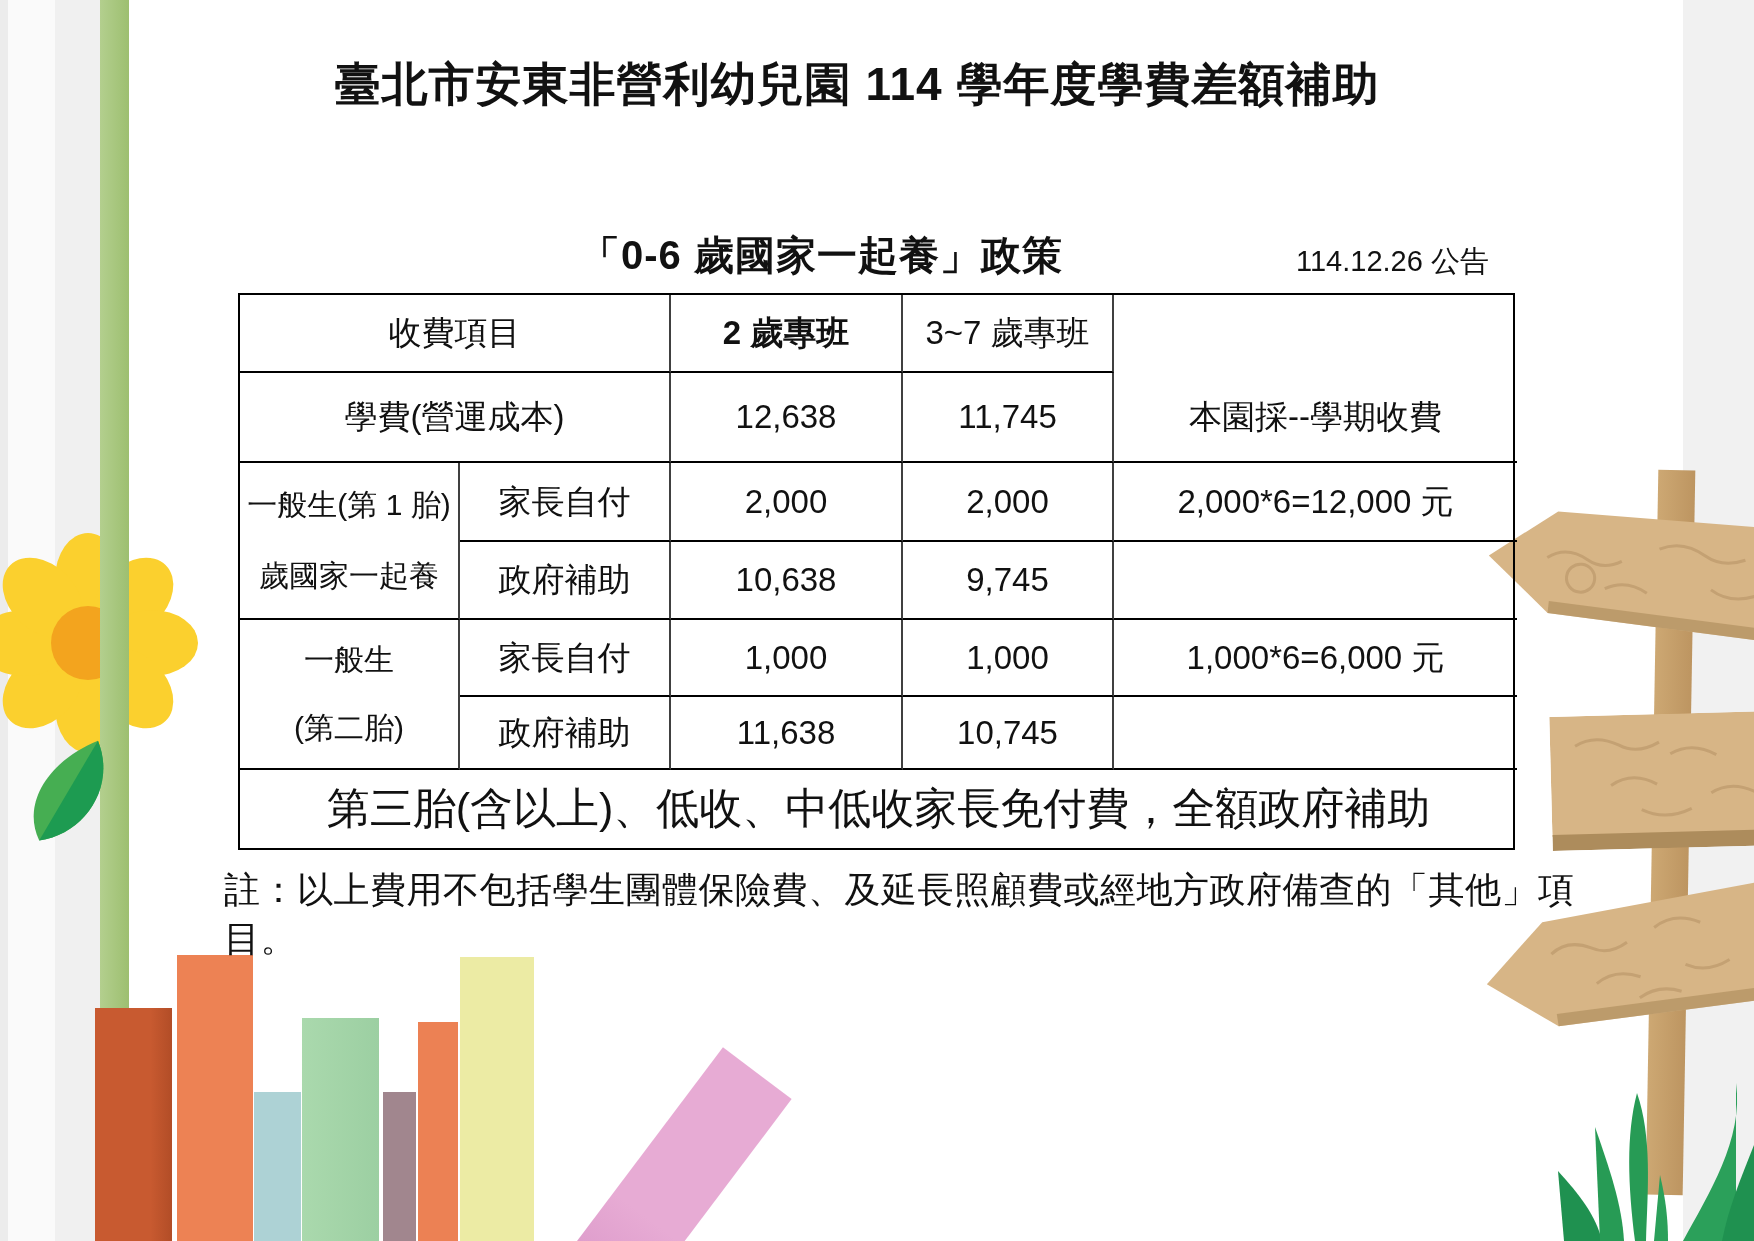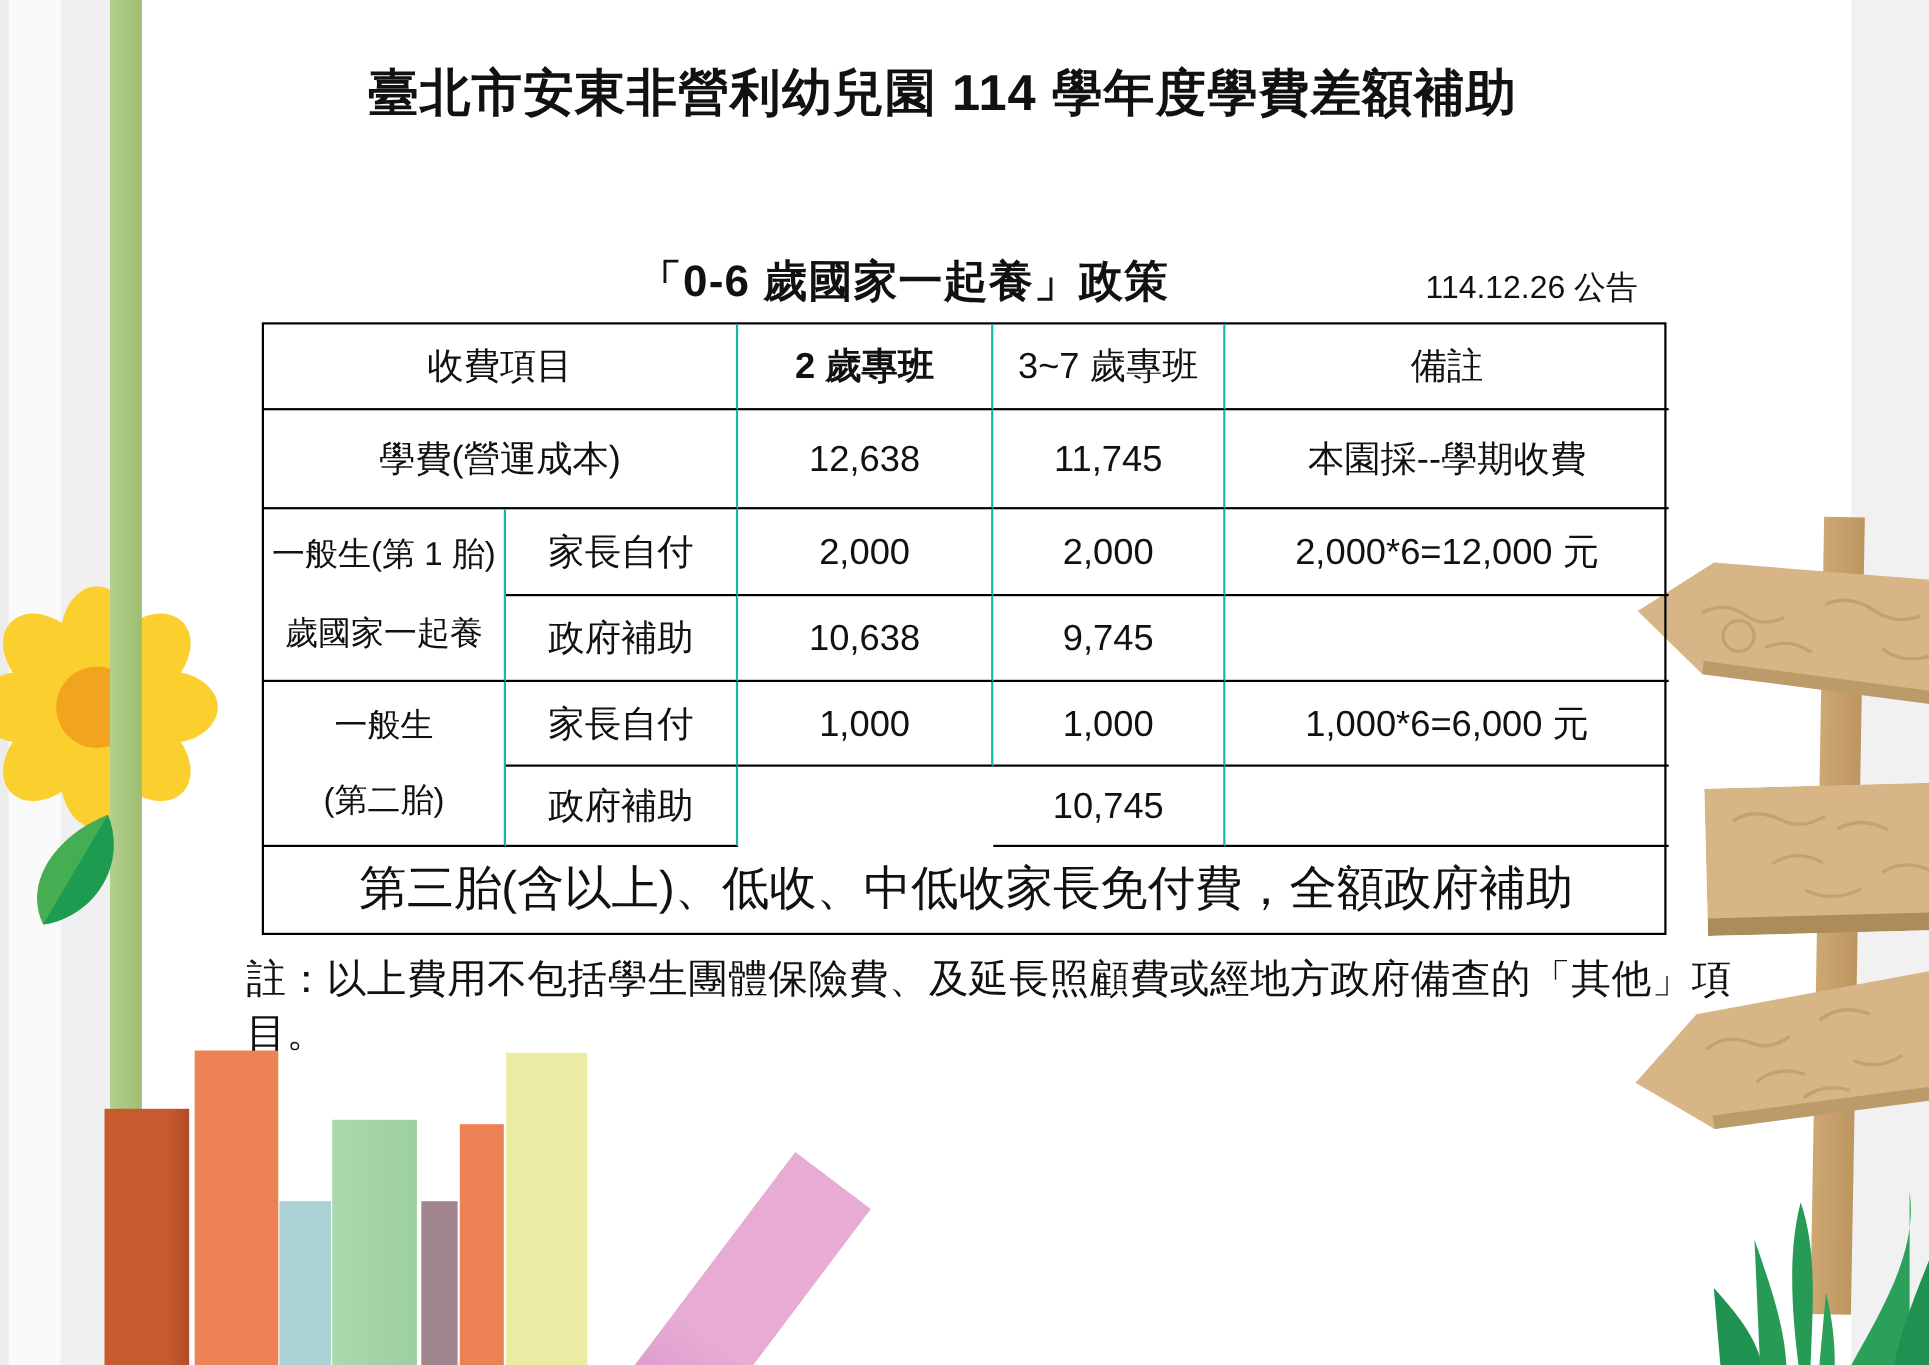--- a/index.html
+++ b/index.html
@@ -49,21 +49,21 @@
   
   .fee-table{
     left:238px;top:293px;width:1277px;
     display:grid;
     grid-template-columns:220px 211px 232px 211px 403px;
     grid-template-rows:78px 90px 79px 78px 77px 73px 78px;
     border:2px solid #000;box-sizing:border-box;
     font-size:33px;line-height:1.15;
   }
   .cell{
-    border-right:2px solid #14b8a6;border-bottom:2px solid #000;
+    border-right:2px solid #404040;border-bottom:2px solid #000;
     display:flex;align-items:center;justify-content:center;
     text-align:center;padding:0 4px;box-sizing:border-box;
   }
   .cell.last{border-right:none;}
   .cell.bottomless{border-bottom:none;}
   .group-label{flex-direction:column;justify-content:space-around;font-size:30px;padding:6px 2px;}
   .footer-cell{font-size:43px;}
 
   .footnote{left:224px;top:866px;width:1360px;font-size:36px;letter-spacing:0.5px;}
 </style>
@@ -153,21 +153,20 @@
 
 <h1 class="abs page-title" style="margin:0;">臺北市安東非營利幼兒園 114 學年度學費差額補助</h1>
 <div class="abs policy-title">「0-6 歲國家一起養」政策</div>
 <div class="abs announce-date">114.12.26 公告</div>
 
 <div class="abs fee-table">
 
   <div class="cell" style="grid-column:1/3;grid-row:1;">收費項目</div>
   <div class="cell" style="grid-column:3;grid-row:1;font-weight:bold;">2 歲專班</div>
   <div class="cell" style="grid-column:4;grid-row:1;">3~7 歲專班</div>
-  <div class="cell last" style="grid-column:5;grid-row:1;">備註</div>
 
   <div class="cell" style="grid-column:1/3;grid-row:2;">學費(營運成本)</div>
   <div class="cell" style="grid-column:3;grid-row:2;">12,638</div>
   <div class="cell" style="grid-column:4;grid-row:2;">11,745</div>
   <div class="cell last" style="grid-column:5;grid-row:2;text-align:center;">本園採--學期收費</div>
 
   <div class="cell group-label" style="grid-column:1;grid-row:3/5;">
     <div>一般生(第 1 胎)</div>
     <div>歲國家一起養</div>
   </div>
@@ -184,19 +183,20 @@
   <div class="cell group-label" style="grid-column:1;grid-row:5/7;">
     <div>一般生</div>
     <div>(第二胎)</div>
   </div>
   <div class="cell" style="grid-column:2;grid-row:5;">家長自付</div>
   <div class="cell" style="grid-column:3;grid-row:5;">1,000</div>
   <div class="cell" style="grid-column:4;grid-row:5;">1,000</div>
   <div class="cell last" style="grid-column:5;grid-row:5;">1,000*6=6,000 元</div>
 
   <div class="cell" style="grid-column:2;grid-row:6;">政府補助</div>
+  <div class="cell" style="grid-column:3;grid-row:6;">11,638</div>
   <div class="cell" style="grid-column:4;grid-row:6;">10,745</div>
   <div class="cell last" style="grid-column:5;grid-row:6;"></div>
 
   <div class="cell last bottomless footer-cell" style="grid-column:1/6;grid-row:7;">第三胎(含以上)、低收、中低收家長免付費，全額政府補助</div>
 </div>
 
 <div class="abs footnote">註：以上費用不包括學生團體保險費、及延長照顧費或經地方政府備查的「其他」項目。</div>
 
 </body></html>

